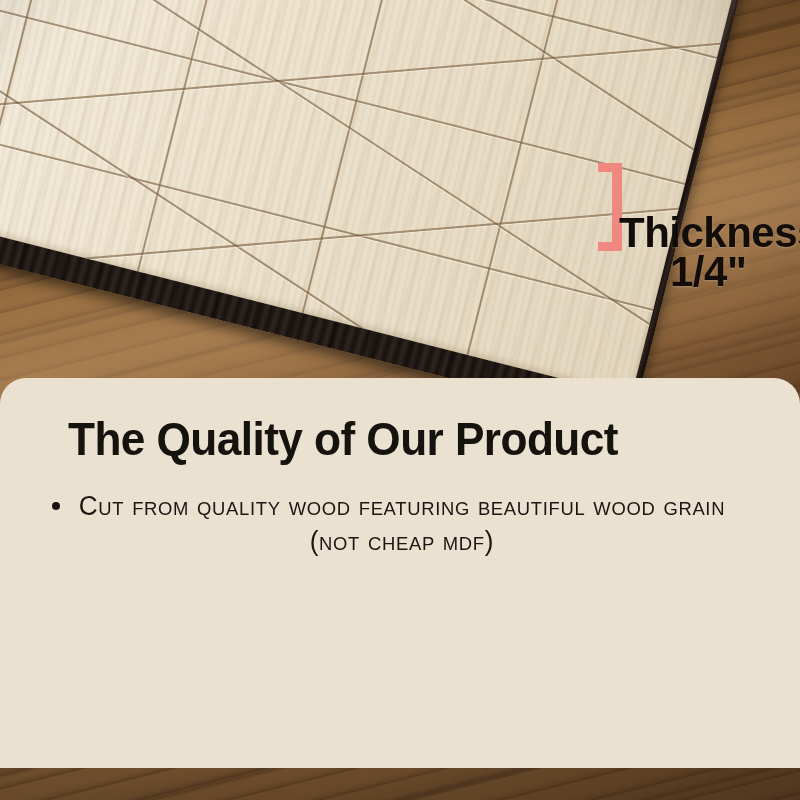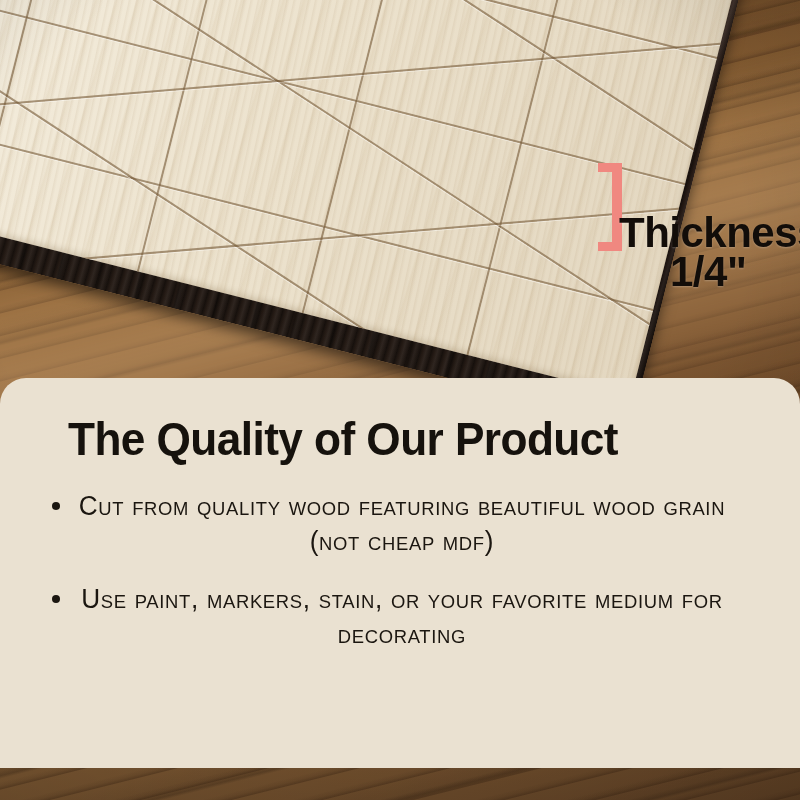--- a/index.html
+++ b/index.html
@@ -223,20 +223,16 @@
   <div class="thickness-value">1/4"</div>
 
   <div class="panel" style="--panelbg:#EAE1D1">
     <h1 class="panel-title">The Quality of Our Product</h1>
 
     <ul class="bullets">
       <li class="bullet">
         <span class="dot"></span>
         <span class="txt">Cut from quality wood featuring beautiful wood grain (not Cheap MDF)</span>
       </li>
-      <li class="bullet">
-        <span class="dot"></span>
-        <span class="txt">Use paint, markers, stain, or your favorite medium for decorating</span>
-      </li>
     </ul>
   </div>
 
 </div>
 
 </body></html>

